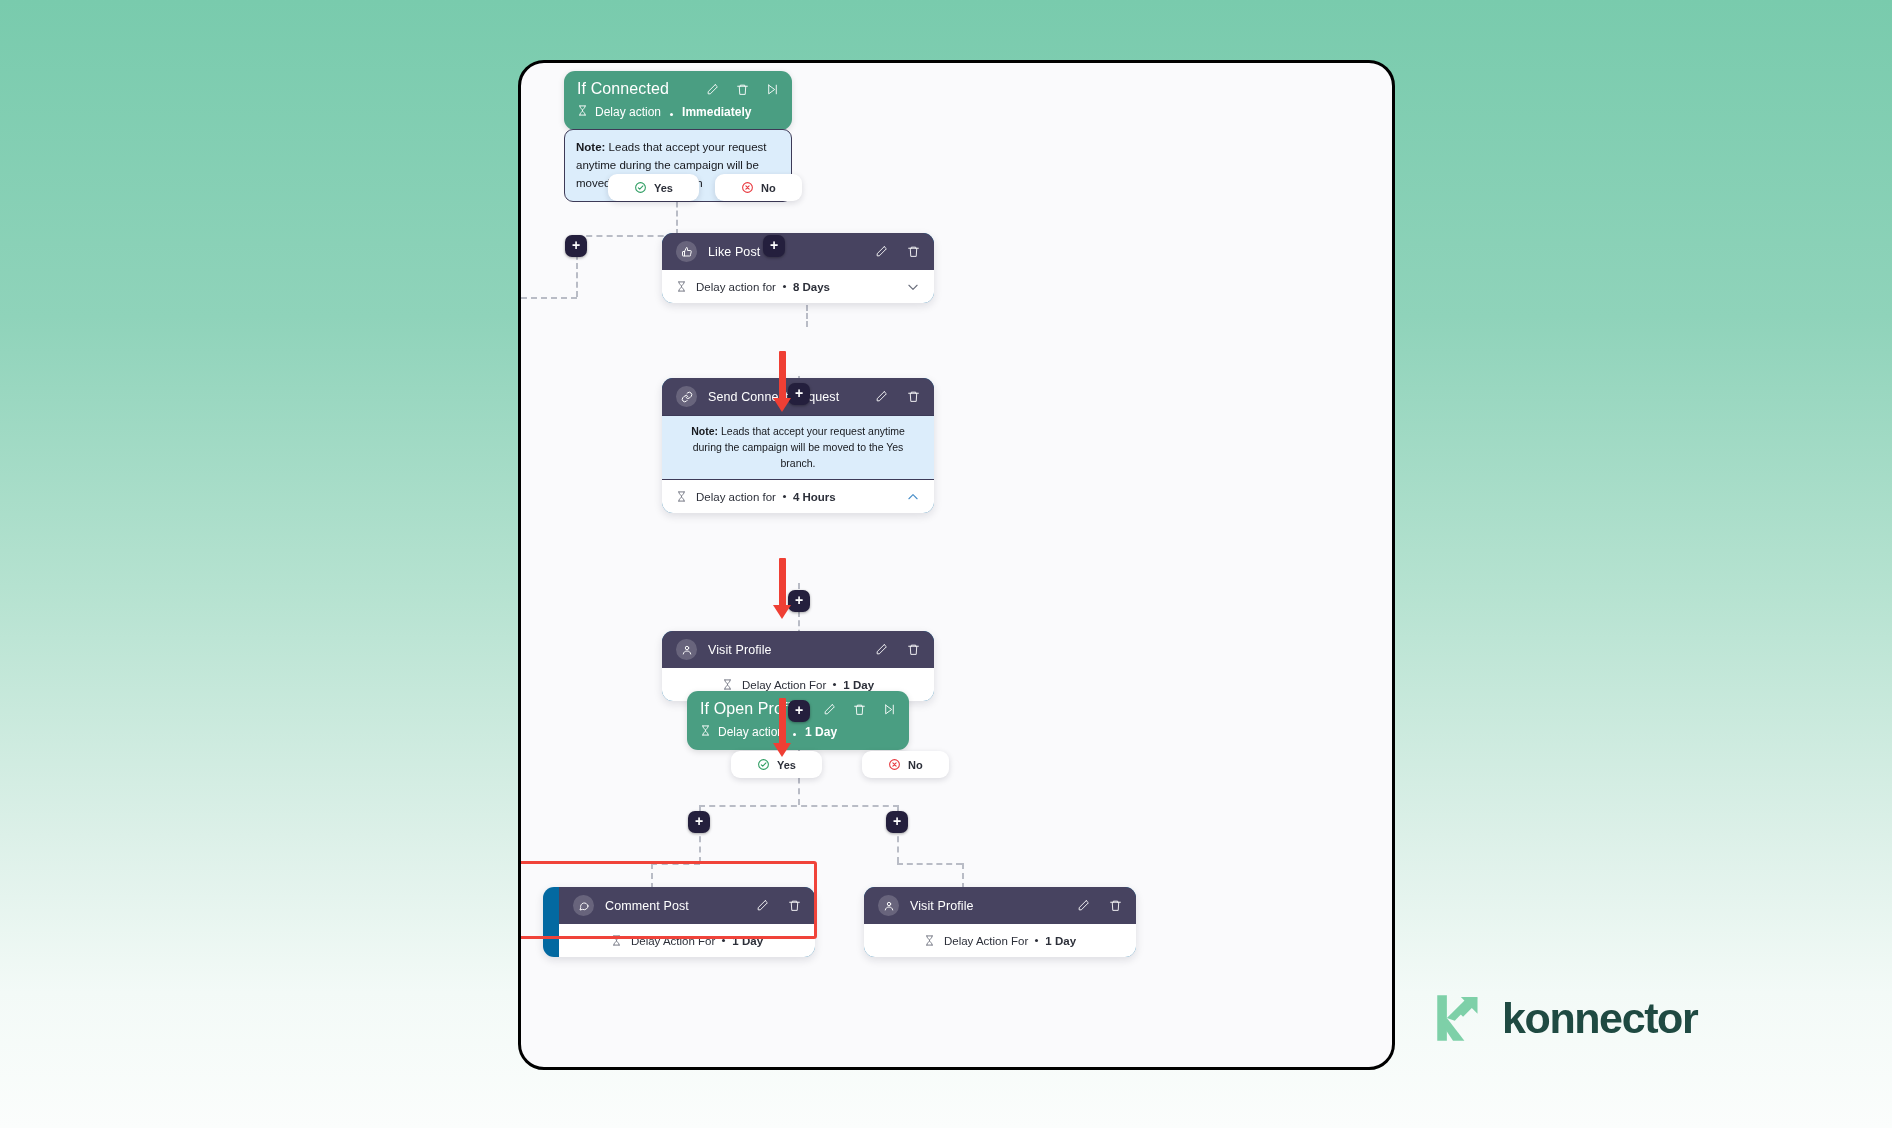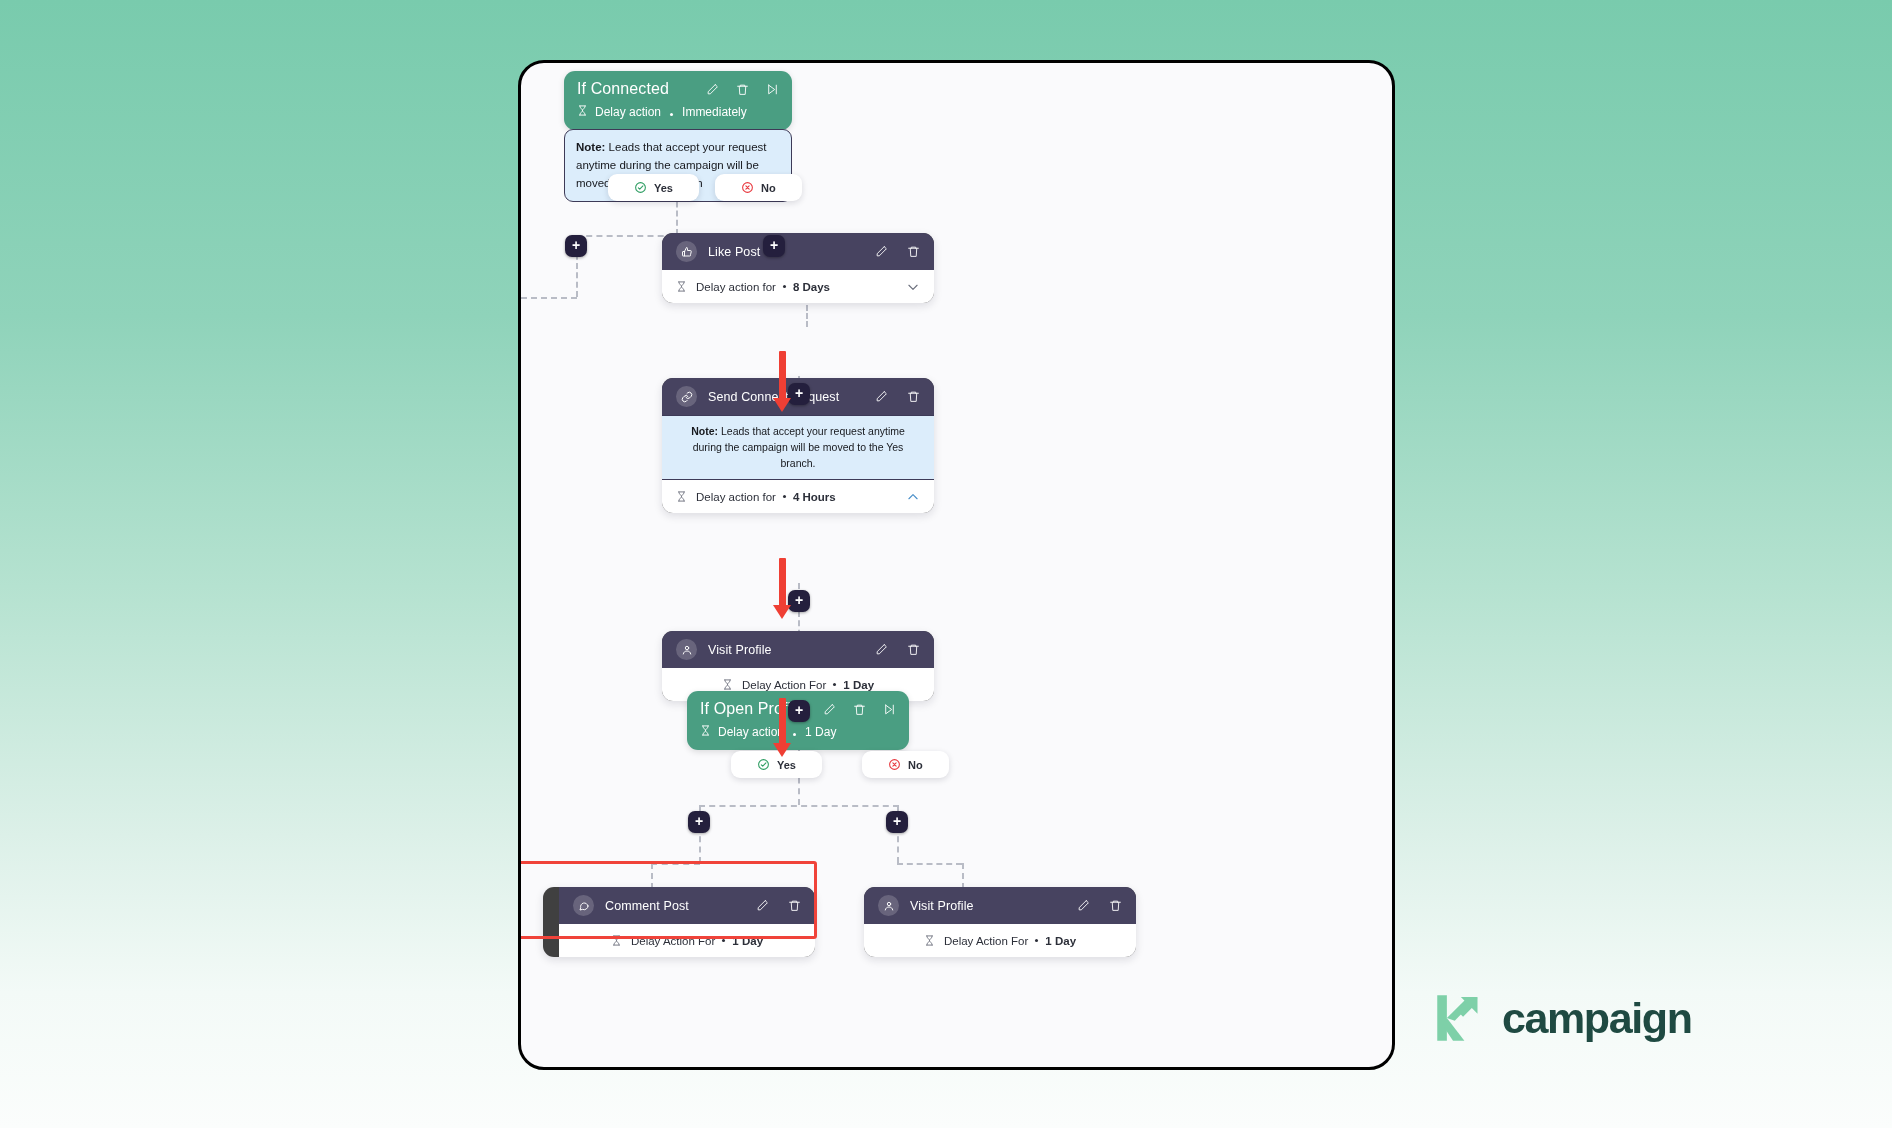--- a/index.html
+++ b/index.html
@@ -50,33 +50,33 @@
     color: #fff; padding: 9px 13px 10px 13px; z-index: 5;
     box-shadow: 0 2px 6px rgba(0,0,0,.13);
   }
   .cond-row1 { display: flex; align-items: center; }
   .cond-title { font-size: 16px; font-weight: 400; letter-spacing: .1px; flex: 1; }
   .cond-actions { display: flex; gap: 17px; align-items: center; }
   .cond-actions .ic { opacity: .93; cursor: pointer; display: flex; }
   .cond-row2 { display: flex; align-items: center; margin-top: 6px; gap: 7px; font-size: 12px; }
   .cond-row2 .lbl { font-weight: 400; }
   .cond-row2 .dot { width: 3px; height: 3px; border-radius: 50%; background: #fff; display: inline-block; margin: 5px 2px 0 2px; }
-  .cond-row2 .val { font-weight: 400; }
+  .cond-row2 .val { font-weight: 700; }
 
   
   .note-bubble {
     position: absolute; background: #dcedfb; border: 1.3px solid #3d3a57;
     border-radius: 9px; padding: 9px 11px;
     font-size: 11.5px; line-height: 1.55; color: #16181d; z-index: 5;
   }
   .note-bubble b { font-weight: 700; }
 
   
   .card {
-    position: absolute; border-radius: 11px; background: #404040; z-index: 5;
+    position: absolute; border-radius: 11px; background: #0369a1; z-index: 5;
     box-shadow: 0 3px 9px rgba(22,20,45,.13);
     overflow: hidden;
   }
   .card-head {
     background: #474360; display: flex; align-items: center;
     padding: 0 14px; height: 37px; color: #fff;
   }
   .card-ico {
     width: 21px; height: 21px; border-radius: 50%;
     background: rgba(255,255,255,.18);
@@ -485,14 +485,14 @@
 
 <div id="brand">
   <span style="display:flex">
     <svg width="56" height="56" viewBox="0 0 64 64" fill="none">
       <path d="M6 6h11v52H6z" fill="#7ed0a8"></path>
       <path d="M17 32L40 9h12L26 35z" fill="#7ed0a8"></path>
       <path d="M17 32l20 26H24L12 40z" fill="#7ed0a8"></path>
       <path d="M33 8h19v19l-6.5-6.5-10 10-6-6 10-10z" fill="#7ed0a8"></path>
     </svg>
   </span>
-  <span class="word">campaign</span>
+  <span class="word">konnector</span>
 </div>
 
 </body></html>

